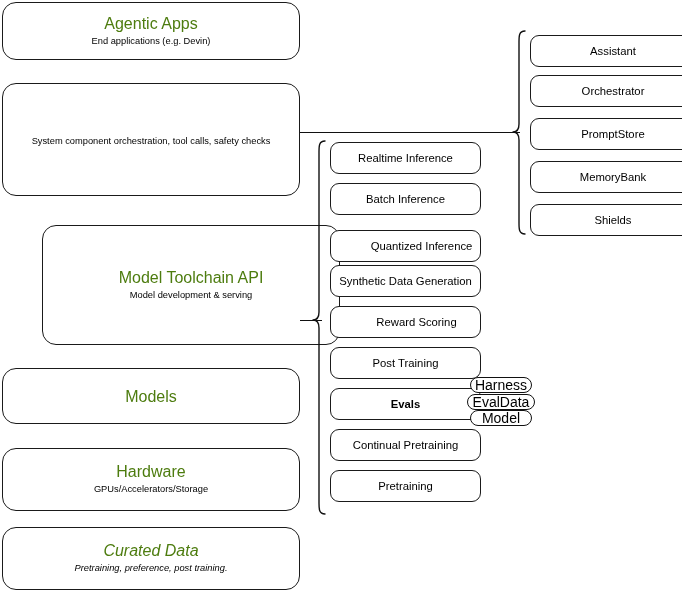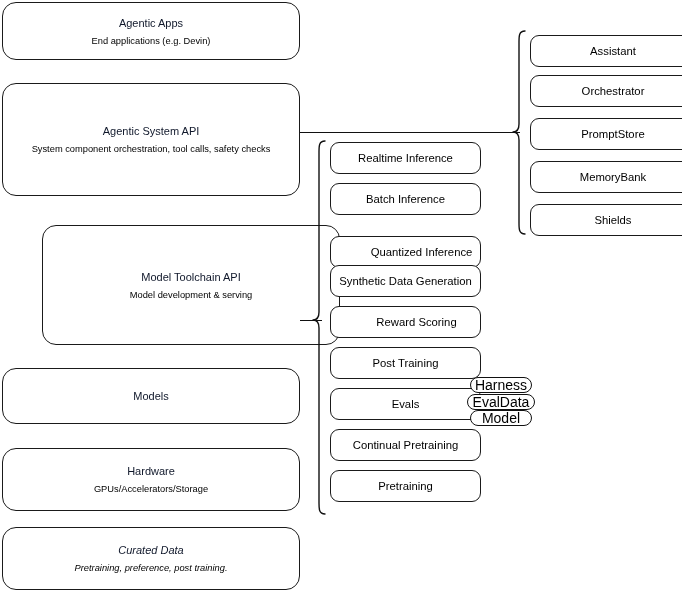--- a/index.html
+++ b/index.html
@@ -32,23 +32,23 @@
     text-align: center;
   }
 
   
   .layer {
     left: 2px;
     width: 298px;
     border-radius: 14px;
   }
   .layer .title {
-    font-size: 11px;
+    font-size: 16px;
     line-height: 17px;
-    color: #0f172a;
+    color: #4d7c0f;
   }
   .layer .sub {
     font-size: 9.3px;
     line-height: 13px;
     margin-top: 3px;
     color: #000;
   }
 
   
   .cap {
@@ -103,21 +103,20 @@
 <body>
 
 <div id="canvas">
 
   <div class="box layer" style="top:2px;height:58px;">
     <div class="title">Agentic Apps</div>
     <div class="sub">End applications (e.g. Devin)</div>
   </div>
 
   <div class="box layer" style="top:83px;height:113px;">
-    <div class="title">Agentic System API</div>
     <div class="sub">System component orchestration, tool calls, safety checks</div>
   </div>
 
   <div class="box layer" style="top:225px;height:120px;margin-left:40px;">
     <div class="title">Model Toolchain API</div>
     <div class="sub">Model development &amp; serving</div>
   </div>
 
   <div class="box layer" style="top:368px;height:56px;">
     <div class="title">Models</div>
@@ -148,33 +147,33 @@
       <path d="M13 1 C7 1 7 6 7 12 L7 94 C7 100 4 102 1 102 C4 102 7 104 7 110 L7 193 C7 199 7 204 13 204" stroke="#111111" stroke-width="1.4" fill="none" stroke-linecap="round" stroke-linejoin="round"></path>
     </svg>
   </div>
 
   <div class="box cap" style="top:142px;">
     <span>Realtime Inference</span>
   </div>
   <div class="box cap" style="top:183px;">
     <span>Batch Inference</span>
   </div>
-  <div class="box cap" style="top:236px;padding-left:32px;">
+  <div class="box cap" style="top:230px;padding-left:32px;">
     <span>Quantized Inference</span>
   </div>
   <div class="box cap" style="top:265px;">
     <span>Synthetic Data Generation</span>
   </div>
   <div class="box cap" style="top:306px;padding-left:22px;">
     <span>Reward Scoring</span>
   </div>
   <div class="box cap" style="top:347px;">
     <span>Post Training</span>
   </div>
-  <div class="box cap" style="top:388px;">
+  <div class="box cap" style="top:388px;font-weight:bold;">
     <span>Evals</span>
   </div>
   <div class="box cap" style="top:429px;">
     <span>Continual Pretraining</span>
   </div>
   <div class="box cap" style="top:470px;">
     <span>Pretraining</span>
   </div>
 
   <div class="pill" style="left:470px;top:377px;width:62px;">

